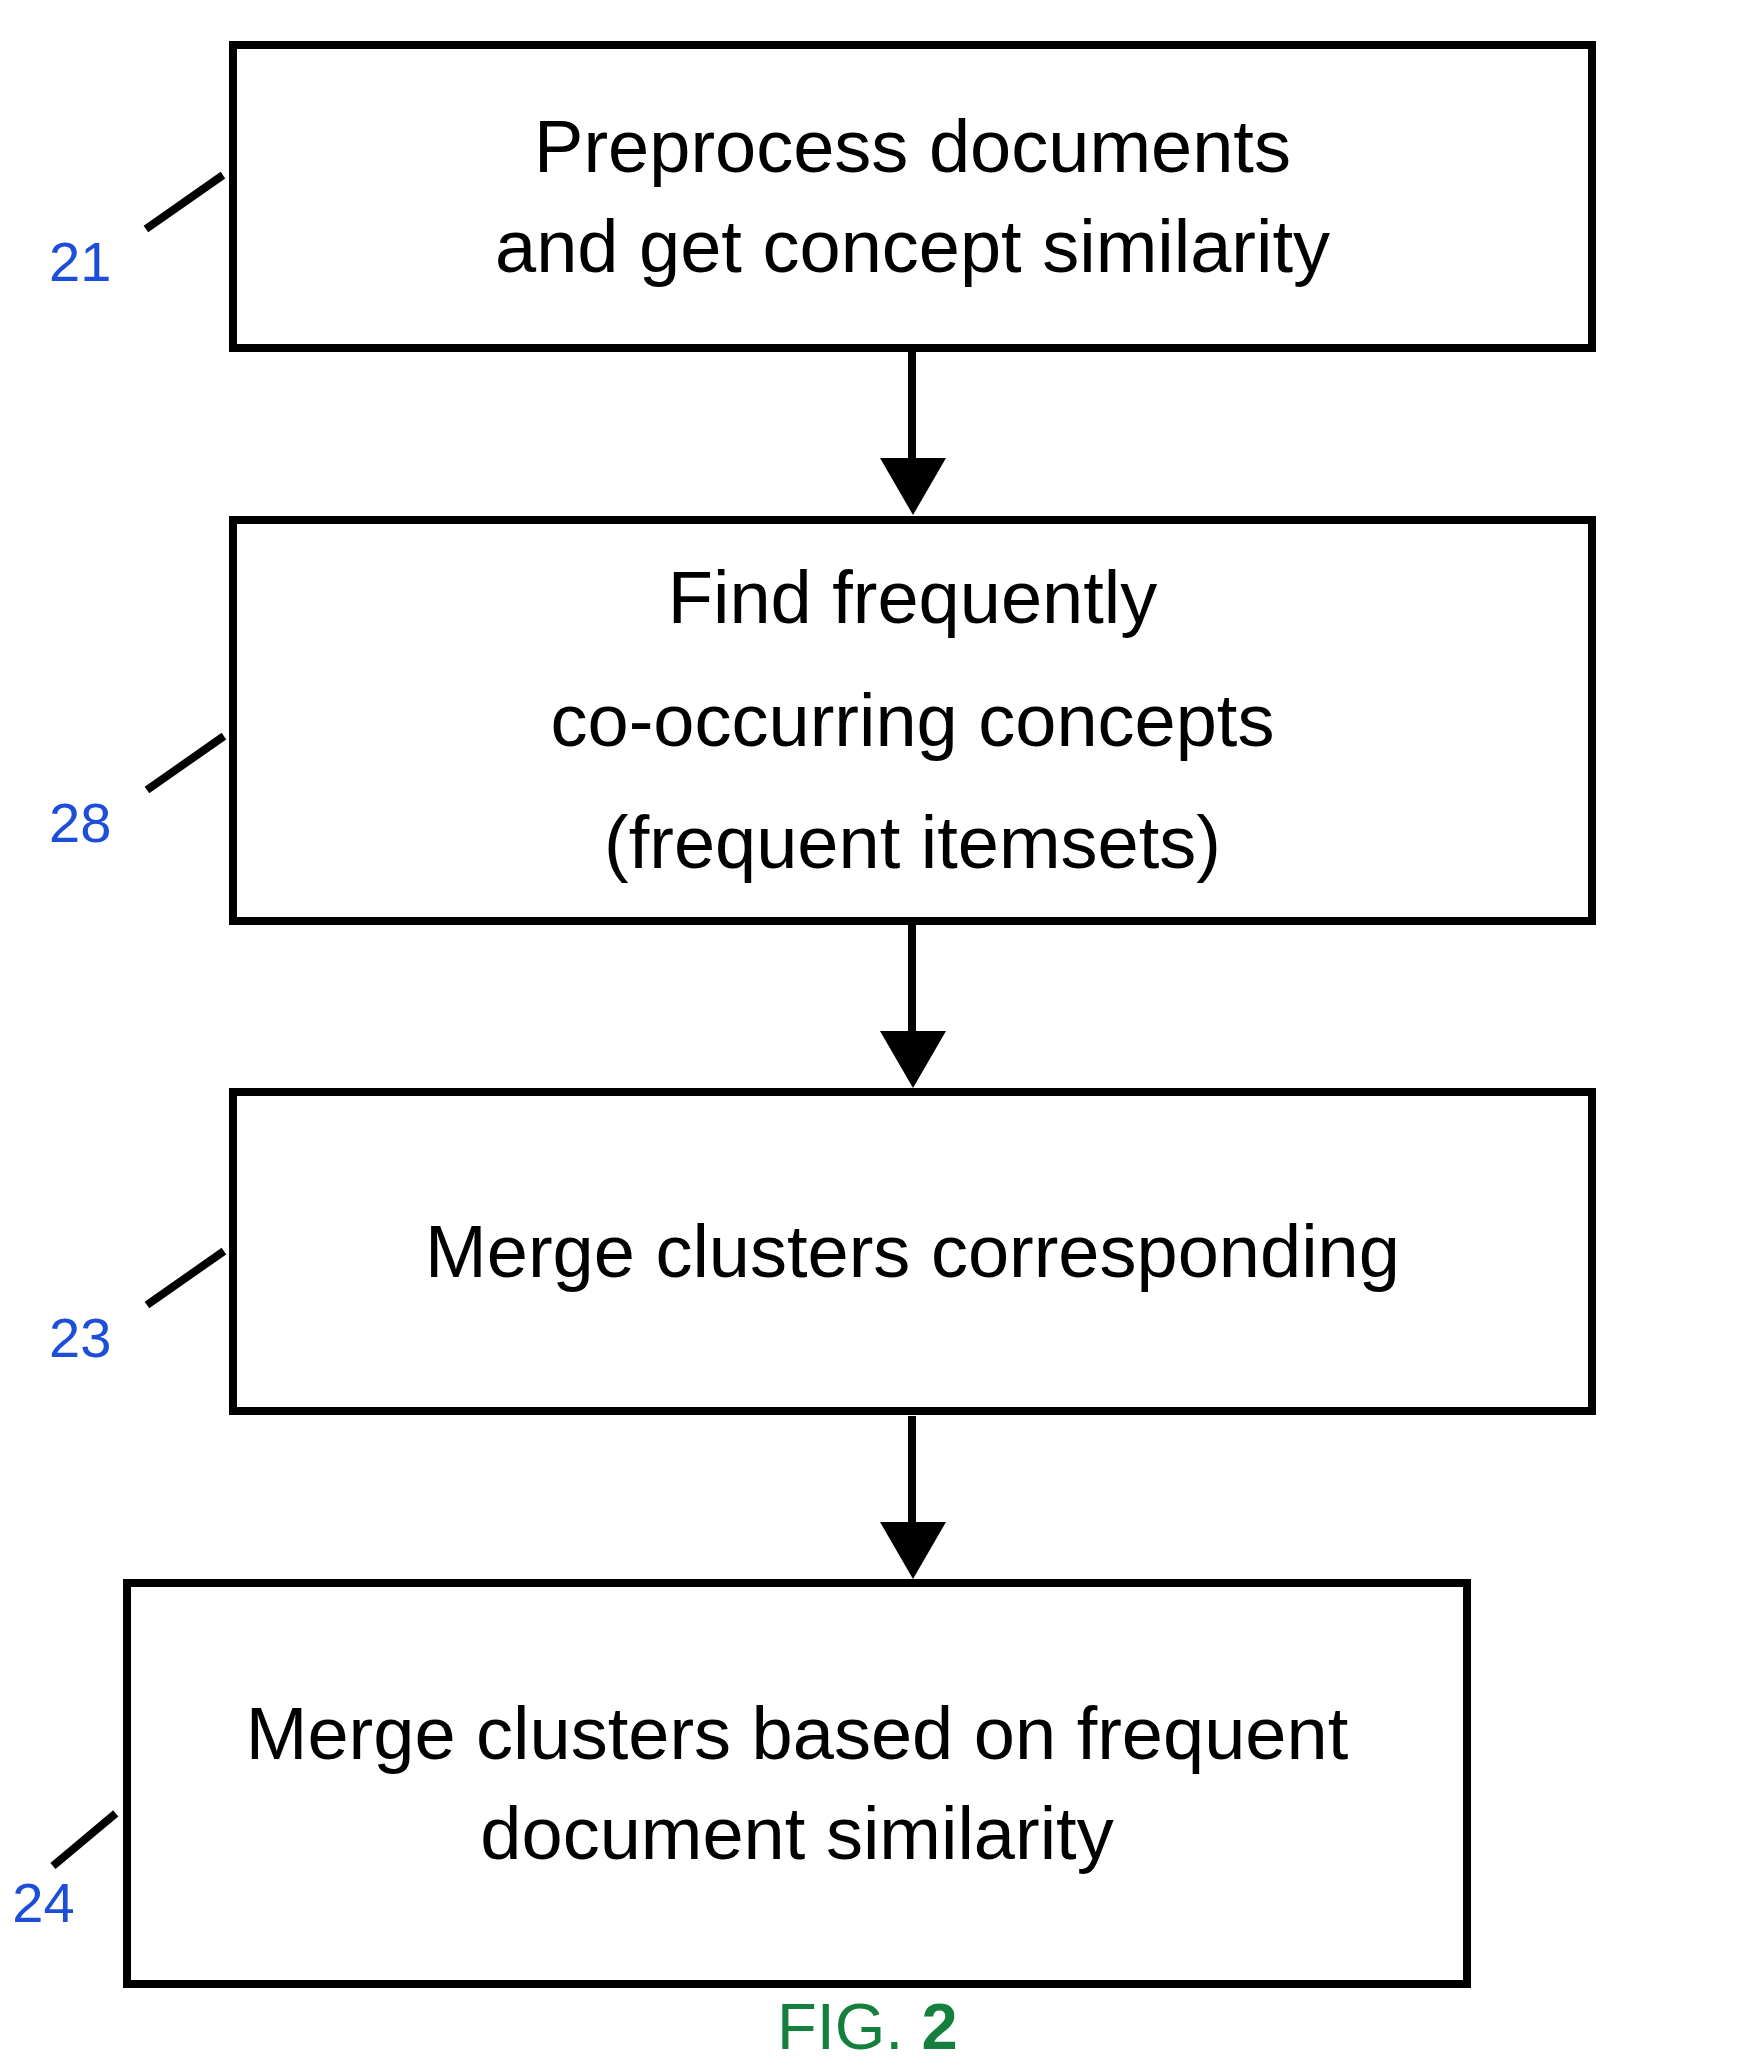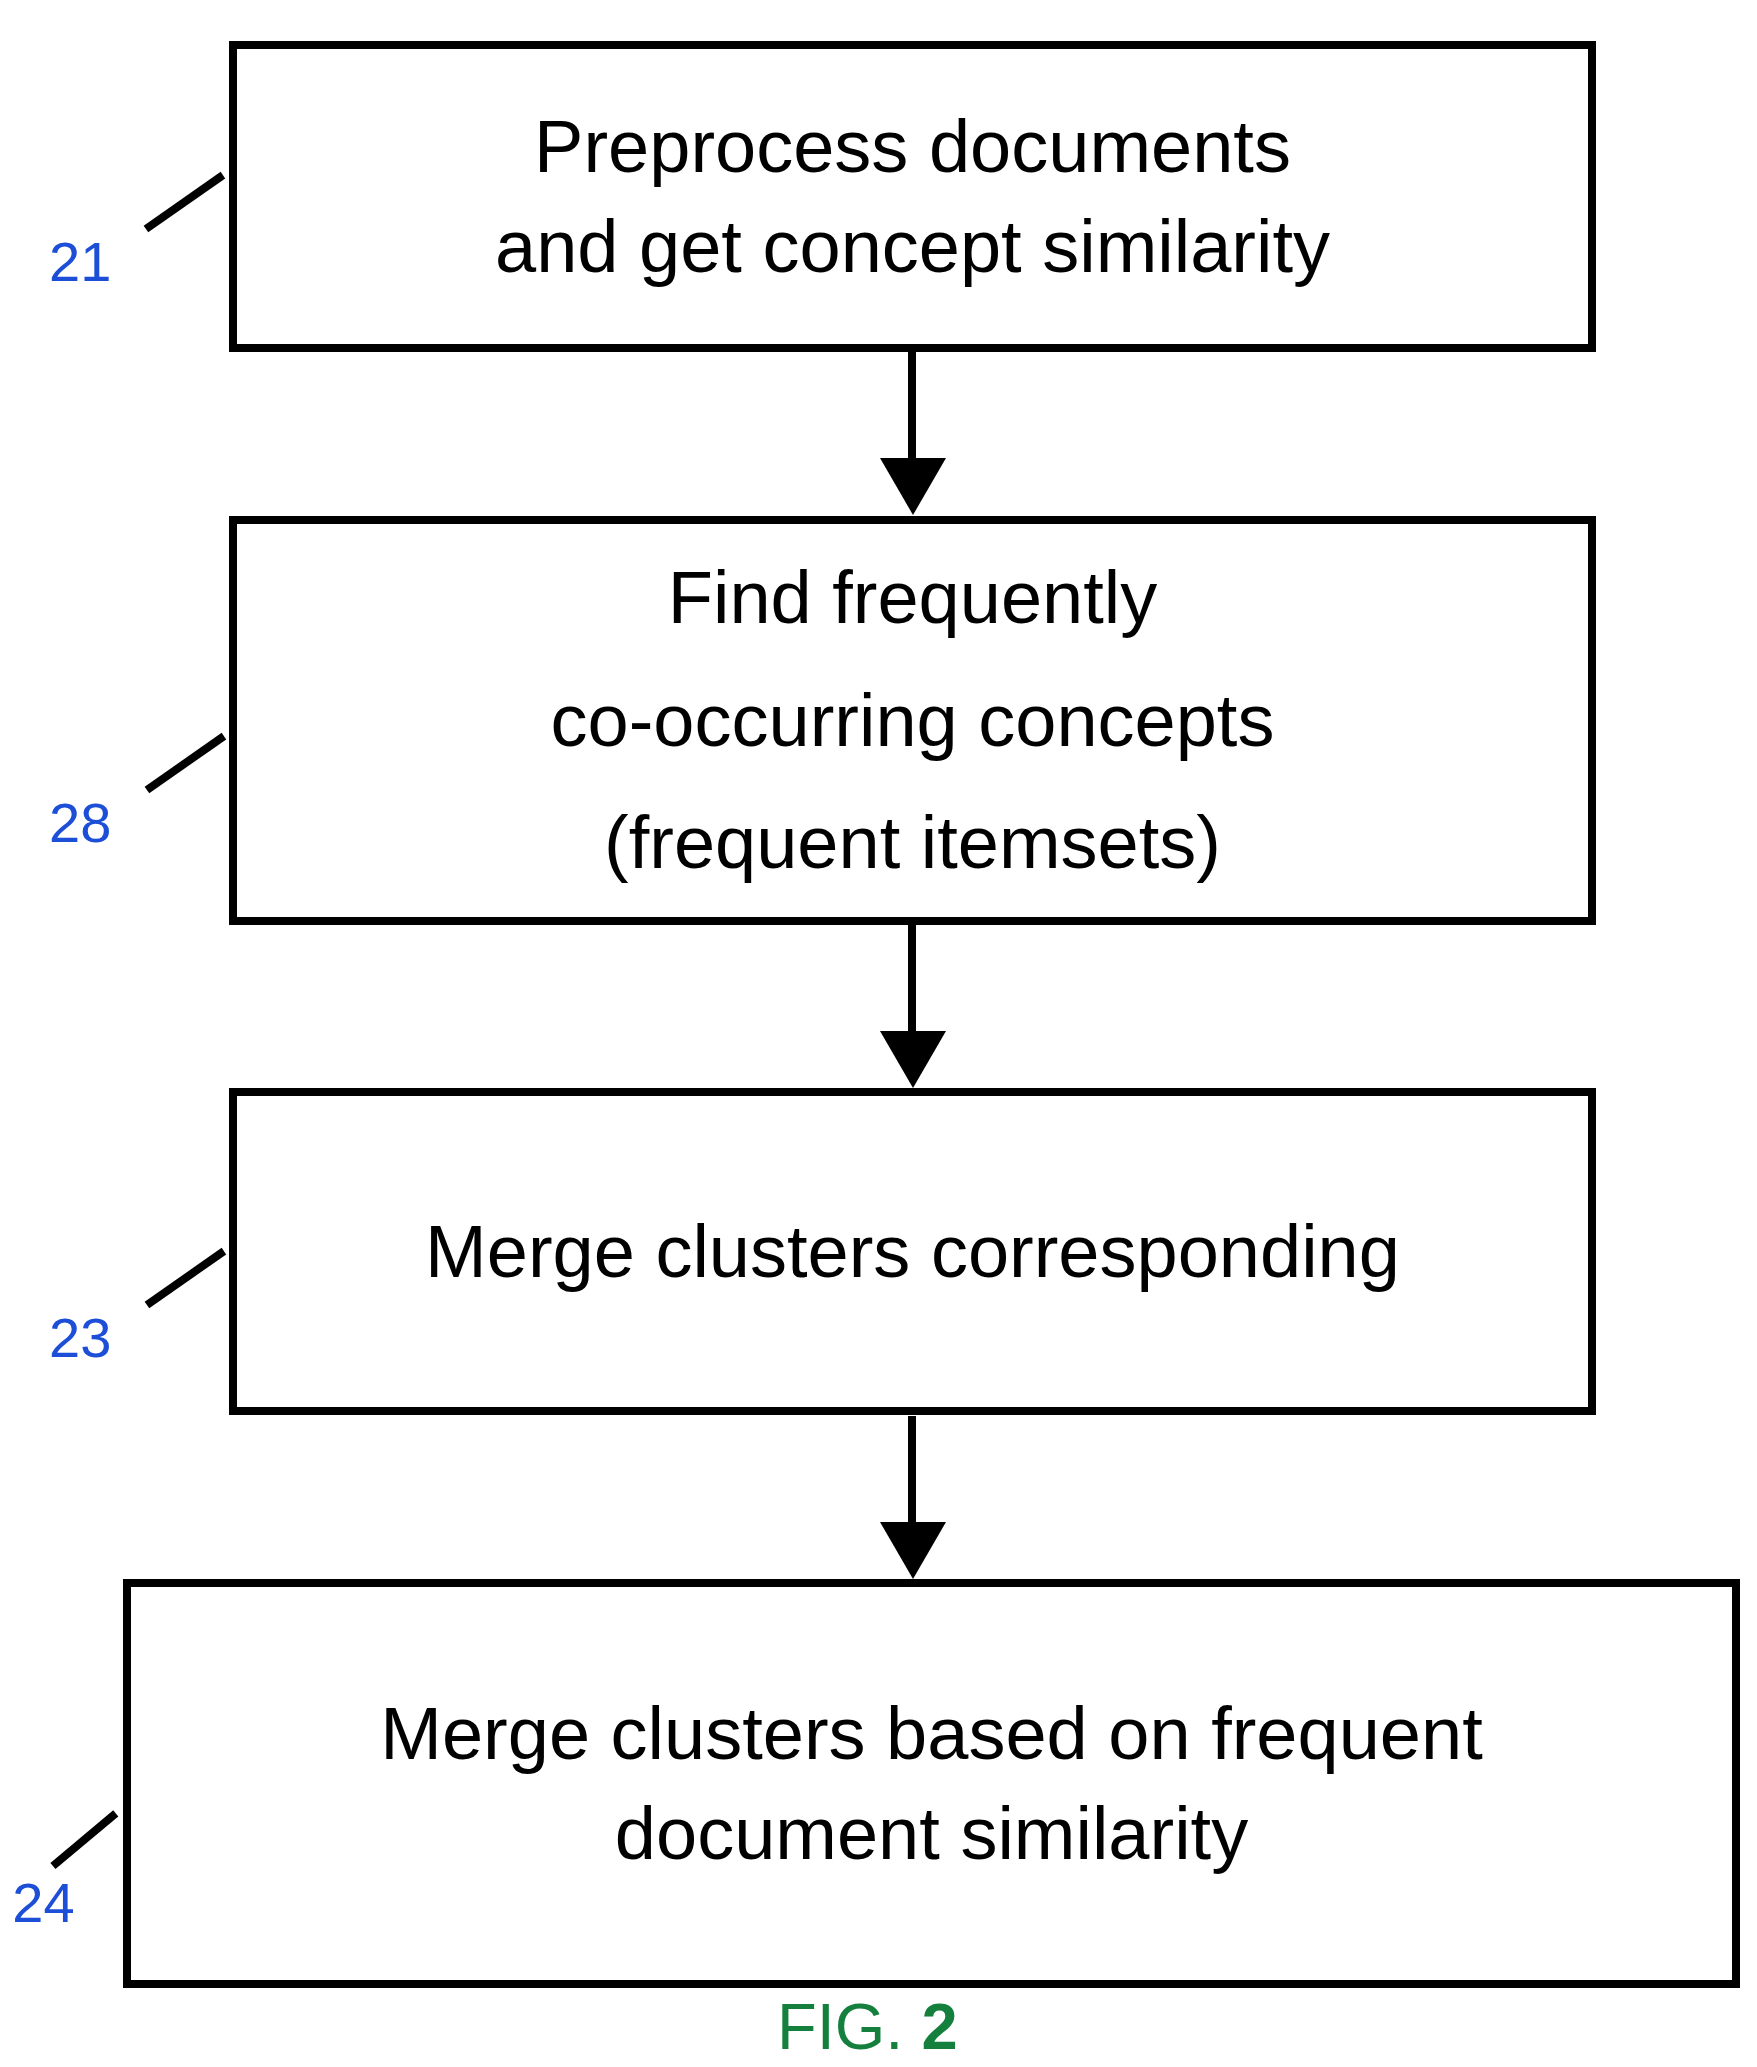--- a/index.html
+++ b/index.html
@@ -91,21 +91,21 @@
 
   <div class="box" style="left:229px; top:1088px; width:1367px; height:327px;">
     <span>Merge clusters corresponding</span>
   </div>
   <div class="label" style="left:49px; top:1305px;">23</div>
   <div class="tick" style="left:147px; top:1301px; width:94px; height:8.2px; transform:rotate(-35deg); transform-origin:left center;"></div>
 
   <div class="arrow-line" style="left:908px; top:1416px; height:115px;"></div>
   <div class="arrow-head" style="left:880px; top:1522px;"></div>
 
-  <div class="box" style="left:123px; top:1579px; width:1617px; height:409px;">
+  <div class="box" style="left:123px; top:1579px; width:1348px; height:409px;">
     <span>Merge clusters based on frequent</span>
     <span>document similarity</span>
   </div>
   <div class="label" style="left:12.3px; top:1870px;">24</div>
   <div class="tick" style="left:53px; top:1862px; width:82px; height:8.2px; transform:rotate(-40deg); transform-origin:left center;"></div>
 
   <div class="caption" style="left:777px; top:1989px;">
     <span>FIG. </span><span class="figbold">2</span>
   </div>
 

